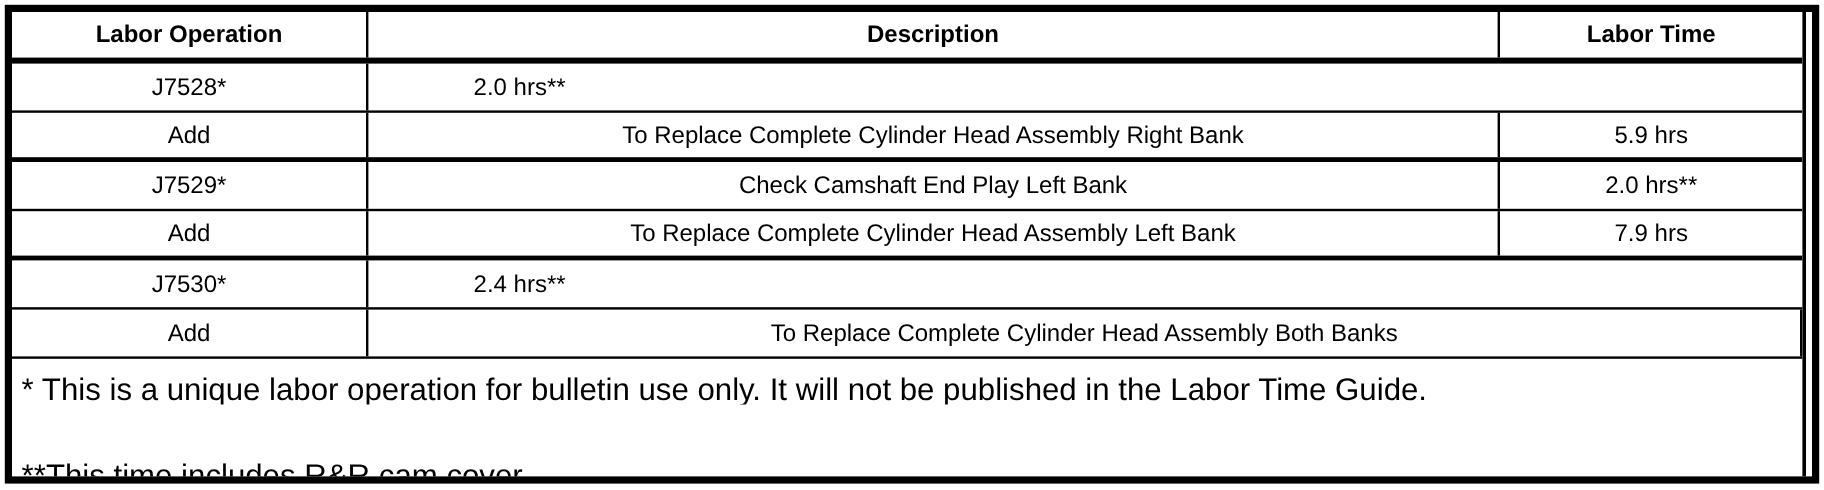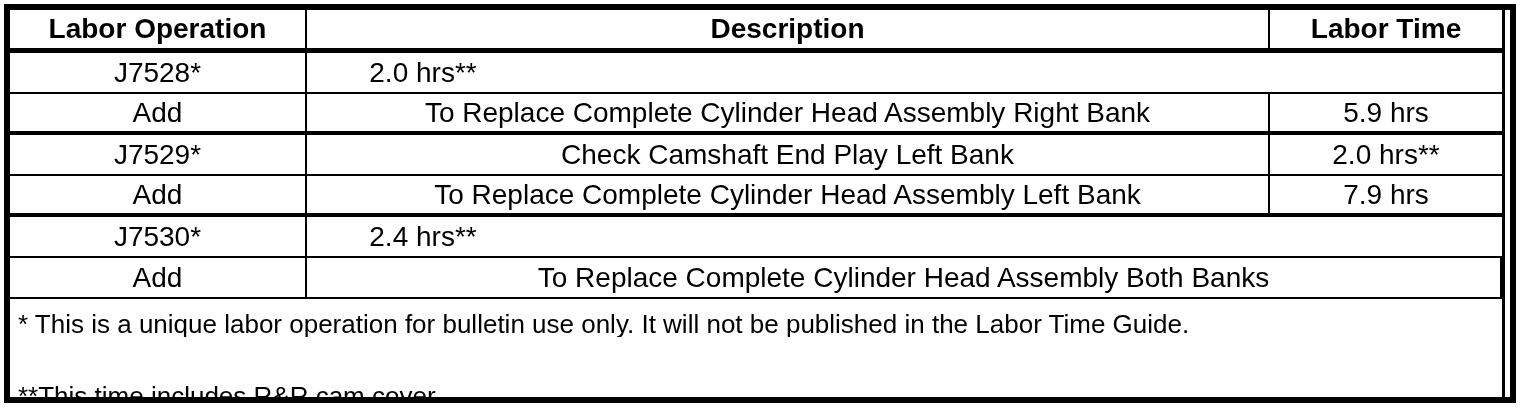--- a/index.html
+++ b/index.html
@@ -40,29 +40,29 @@
   .trow.thick { border-bottom-width: 4px; }
   .trow.theader {
     height: 43px;
     border-bottom-width: 5px;
     font-weight: bold;
   }
   .cell {
     display: flex;
     align-items: center;
     justify-content: center;
-    font-size: 28px;
+    font-size: 20px;
     line-height: 1;
     white-space: nowrap;
     overflow: hidden;
     box-sizing: border-box;
   }
   .cell-op   { width: 297px; border-right: 2px solid #000000; }
   .cell-desc { flex: 1;      border-right: 2px solid #000000; }
-  .cell-time { width: 232px; }
+  .cell-time { width: 252px; }
   .notes {
     flex: 1 1 auto;
     padding: 12px 10px 8px 8px;
     font-size: 26px;
     line-height: 26px;
   }
   .note-line { white-space: nowrap; overflow: hidden; }
   .note-line.second { margin-top: 46px; }
 </style>
 </head>

